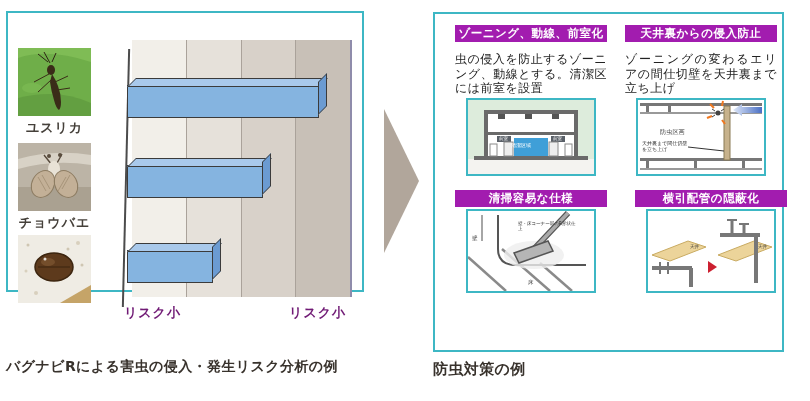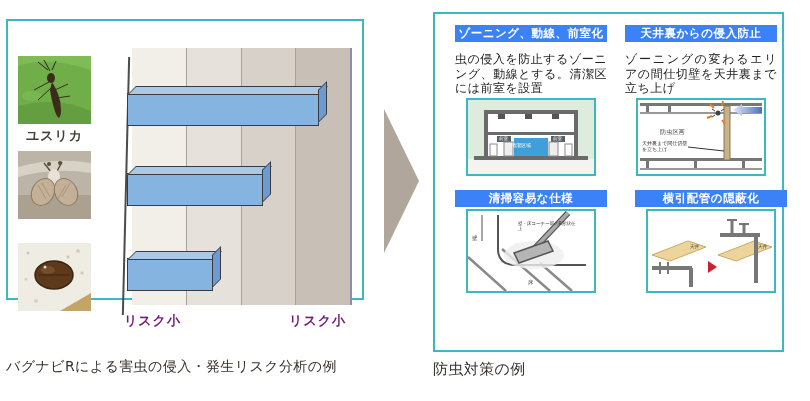--- a/index.html
+++ b/index.html
@@ -1,20 +1,20 @@
 <!DOCTYPE html>
 <html><head>
 <meta charset="utf-8">
 <style>
   html,body{margin:0;padding:0;background:#fff;}
   body{width:810px;height:401px;position:relative;overflow:hidden;
        font-family:"DejaVu Sans","Liberation Sans",sans-serif;color:#3f3931;}
   
   .panel{position:absolute;background:#fff;border:2px solid #3db7c4;box-sizing:border-box;}
-  #left-panel{left:6px;top:11px;width:358px;height:281px;margin-top:8px;}
+  #left-panel{left:6px;top:11px;width:358px;height:281px;}
   #right-panel{left:433px;top:12px;width:351px;height:340px;}
   
   .photo{position:absolute;left:10px;width:73px;height:68px;overflow:hidden;}
   .photo svg{display:block;}
   .photo-label{position:absolute;left:2px;width:89px;text-align:center;
       font-size:13px;font-weight:bold;color:#45403a;letter-spacing:1px;}
   
   #bands{position:absolute;left:124px;top:27px;width:218px;height:257px;display:flex;
       border-right:2px solid #8f8cab;}
   .band{flex:1;}
@@ -22,28 +22,28 @@
   #axis-line{position:absolute;left:117px;top:36px;width:2px;height:258px;background:#4c4c4c;
       transform:rotate(1.4deg);}
   .bar3d{position:absolute;left:119px;height:33px;background:#85b4e0;
       border:1px solid #3b3b3b;box-sizing:border-box;z-index:3;}
   .bar3d::before{content:"";position:absolute;left:-1px;top:-8px;width:100%;height:7px;
       background:#a9c9eb;border:1px solid #3b3b3b;transform:skewX(-45deg);transform-origin:0 100%;}
   .bar3d::after{content:"";position:absolute;left:100%;top:-4px;width:7px;height:100%;
       background:#6b9bd2;border:1px solid #3b3b3b;transform:skewY(-45deg);transform-origin:0 0;}
   .axis-label{position:absolute;top:291px;font-size:13px;font-weight:bold;color:#701a75;letter-spacing:1px;}
   
-  .caption{position:absolute;top:358px;font-size:14px;font-weight:normal;color:#38322c;letter-spacing:0.4px;}
+  .caption{position:absolute;top:358px;font-size:14px;font-weight:bold;color:#38322c;letter-spacing:0.4px;}
   
   #flow-arrow{position:absolute;left:384px;top:109px;width:0;height:0;
       border-top:72px solid transparent;border-bottom:72px solid transparent;
       border-left:35px solid #b1a69b;}
   
   .rbox{position:absolute;width:152px;}
-  .rbox-header{height:17px;line-height:17px;background:#3b82f6;color:#fff;text-align:center;
+  .rbox-header{height:17px;line-height:17px;background:#a21caf;color:#fff;text-align:center;
       font-size:11.5px;font-weight:bold;letter-spacing:0.5px;white-space:nowrap;}
   .rbox-body{margin-top:10px;font-size:12px;line-height:14.5px;color:#222;
       text-align:justify;height:44px;letter-spacing:0.5px;}
   .ill{position:relative;margin:2px auto 0;width:126px;border:2px solid #3db7c4;
       overflow:hidden;background:#fff;}
   .ill svg{display:block;}
   .ill-74{height:74px;}
   .ill-80{height:80px;}
   .tiny{position:absolute;font-size:10px;line-height:1.2;transform-origin:0 0;
       white-space:nowrap;color:#333;z-index:2;}
@@ -74,20 +74,21 @@
       <rect y="44" width="73" height="24" fill="#aaa191"></rect>
       <path d="M34 22 L26 12 M38 22 L44 11" stroke="#55483a" stroke-width="1.4" fill="none"></path>
       <circle cx="31" cy="13" r="2" fill="#5a4d3e"></circle>
       <circle cx="42" cy="12" r="2" fill="#5a4d3e"></circle>
       <ellipse cx="36" cy="26" rx="6" ry="8" fill="#e8e2d6"></ellipse>
       <ellipse cx="25" cy="41" rx="11" ry="14" transform="rotate(28 25 41)" fill="#c3b097" stroke="#8d7c62" stroke-width="1"></ellipse>
       <ellipse cx="48" cy="41" rx="11" ry="14" transform="rotate(-28 48 41)" fill="#c3b097" stroke="#8d7c62" stroke-width="1"></ellipse>
       <path d="M20 34 L28 48 M24 32 L32 46 M44 46 L52 32 M40 48 L48 34" stroke="#a08d72" stroke-width="0.8"></path>
     </svg>
   </div>
+  <div class="photo-label" style="top:201px;">チョウバエ</div>
 
   <div class="photo" style="top:222px;">
     <svg width="73" height="68" viewBox="0 0 73 68">
       <rect width="73" height="68" fill="#efece4"></rect>
       <circle cx="10" cy="10" r="1.5" fill="#cfc6b2"></circle>
         <circle cx="60" cy="8" r="2" fill="#d8d0bd"></circle>
       <circle cx="18" cy="58" r="2" fill="#d8d0bd"></circle>
         <circle cx="64" cy="30" r="1.5" fill="#cfc6b2"></circle>
       <circle cx="50" cy="14" r="1.5" fill="#cfc6b2"></circle>
         <circle cx="8" cy="36" r="1.5" fill="#d8d0bd"></circle>

